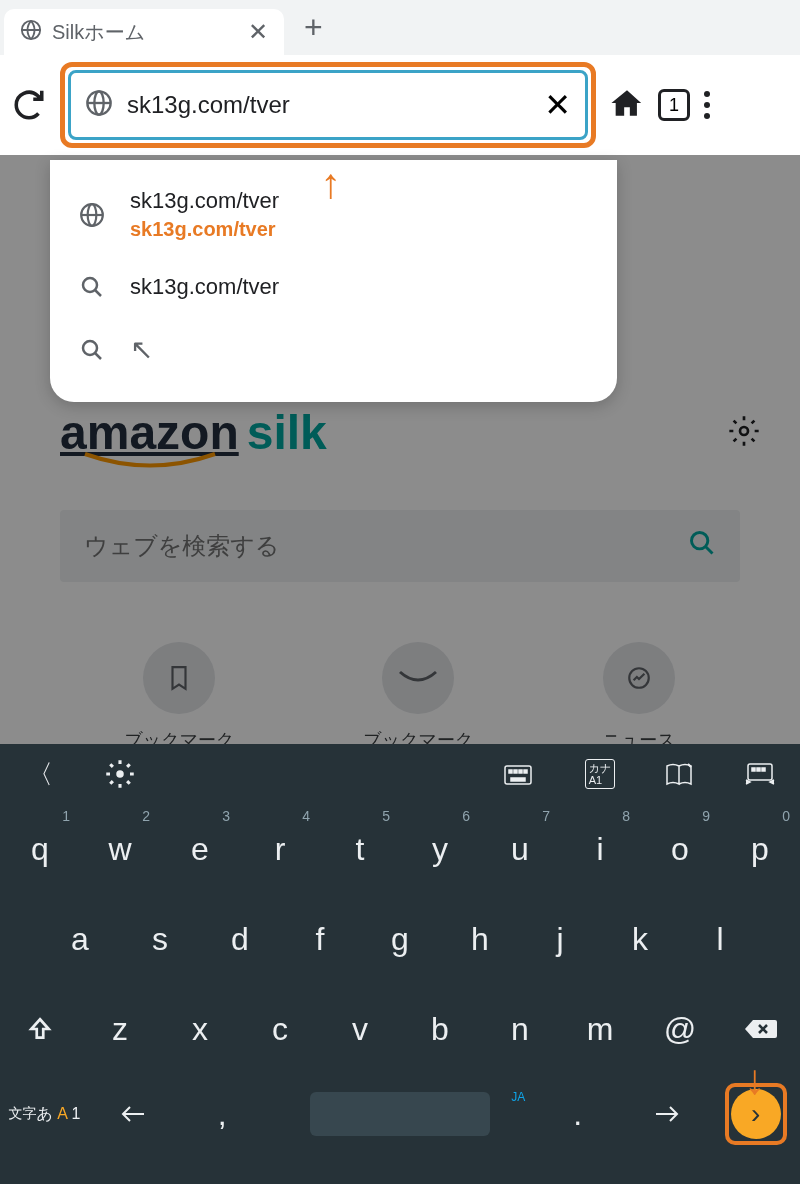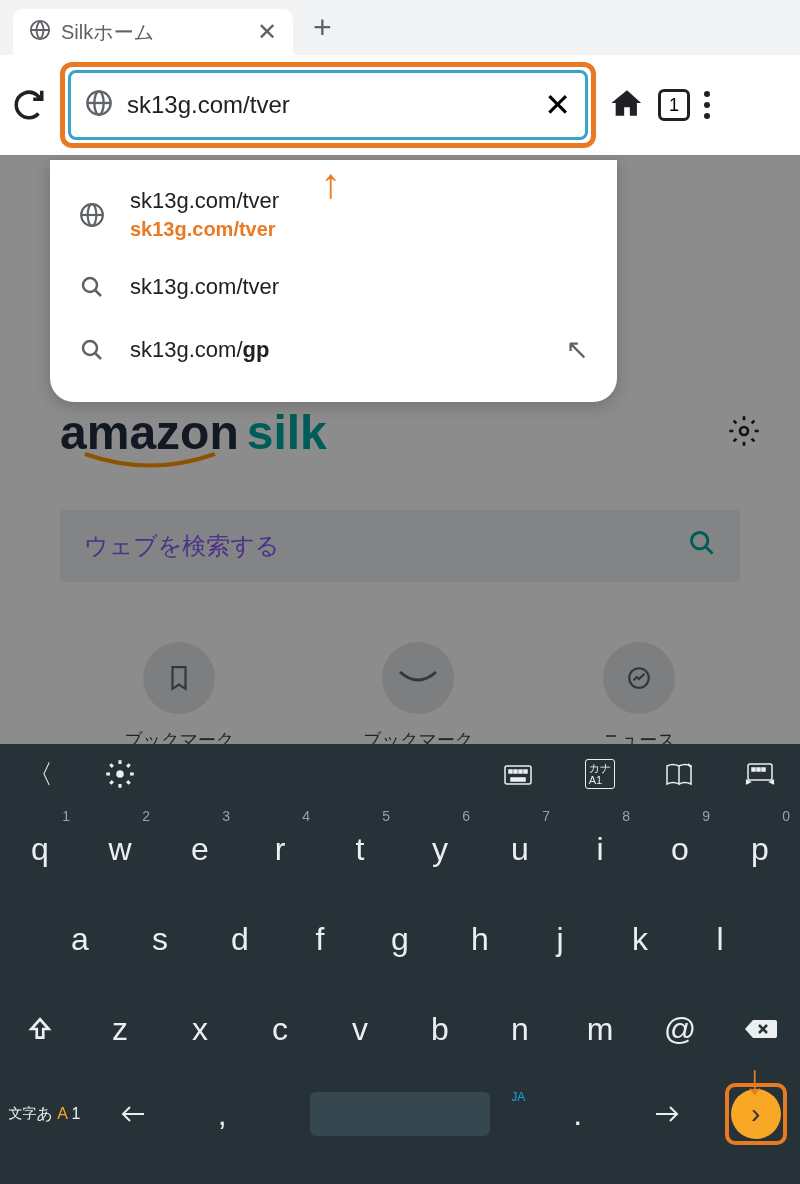--- a/index.html
+++ b/index.html
@@ -1,18 +1,18 @@
 <!DOCTYPE html>
 <html><head>
 <meta charset="utf-8">
 <style>
   * { box-sizing: border-box; margin: 0; padding: 0; }
   body { width: 800px; height: 1184px; font-family: -apple-system, sans-serif; background: #fff; overflow: hidden; position: relative; }
   
-  .tab-bar { height: 55px; background: #f1f3f4; display: flex; align-items: center; padding: 0 13px; gap: 8px; }
+  .tab-bar { height: 55px; background: #f1f3f4; display: flex; align-items: center; padding: 0 4px; gap: 8px; }
   .tab { background: #fff; border-radius: 10px 10px 0 0; padding: 10px 16px; display: flex; align-items: center; gap: 10px; min-width: 280px; height: 46px; margin-top: 9px; }
   .tab-title { font-size: 20px; color: #5f6368; flex: 1; }
   .close-x { font-size: 24px; color: #5f6368; cursor: pointer; }
   .new-tab { font-size: 32px; color: #5f6368; margin-left: 12px; cursor: pointer; }
   
   .toolbar { height: 100px; background: #fff; display: flex; align-items: center; padding: 0 12px; gap: 14px; }
   .reload-icon { width: 34px; height: 34px; cursor: pointer; }
   .url-highlight { border: 5px solid #e87a24; border-radius: 12px; padding: 3px; }
   .url-bar { border: 3px solid #3ba3c7; border-radius: 8px; height: 70px; width: 520px; display: flex; align-items: center; padding: 0 14px; gap: 14px; }
   .url-bar input { flex: 1; border: none; outline: none; font-size: 24px; color: #202124; }
@@ -30,26 +30,26 @@
   .suggestions { position: absolute; top: 5px; left: 50px; width: 567px; background: #fff; border-radius: 0 0 24px 24px; z-index: 15; box-shadow: 0 4px 16px rgba(0,0,0,0.2); padding: 12px 0 20px; }
   .suggestion { display: flex; align-items: center; padding: 16px 28px; gap: 24px; cursor: pointer; }
   .suggestion-icon { width: 28px; height: 28px; display: flex; align-items: center; justify-content: center; }
   .suggestion-text { flex: 1; }
   .suggestion-text .line1 { font-size: 22px; color: #202124; }
   .suggestion-text .line2 { font-size: 20px; color: #e87a24; font-weight: 600; margin-top: 4px; }
   .go-arrow { font-size: 28px; color: #5f6368; }
   
   .bg-content { position: absolute; inset: 0; padding: 90px 60px 0 60px; }
   .logo { display: flex; align-items: baseline; gap: 8px; margin-top: 160px; margin-bottom: 50px; position: relative; }
-  .logo-amazon { font-size: 48px; font-weight: 700; color: #232f3e; }
+  .logo-amazon { font-size: 48px; font-weight: 700; color: #232f3e; text-decoration: underline; }
   .logo-silk { font-size: 48px; font-weight: 700; color: #00a8a0; }
   .smile { position: absolute; bottom: -12px; left: 20px; width: 140px; height: 20px; }
   .settings-gear { position: absolute; right: -20px; top: 10px; }
   .search-box { background: #eef1f3; border-radius: 4px; height: 72px; display: flex; align-items: center; padding: 0 24px; }
-  .search-box .placeholder { flex: 1; color: #8b5cf6; font-size: 24px; }
+  .search-box .placeholder { flex: 1; color: #737373; font-size: 24px; }
   .search-ico { color: #00a8a0; font-size: 28px; }
   .shortcuts { display: flex; justify-content: space-around; margin-top: 60px; text-align: right; }
   .shortcut { display: flex; flex-direction: column; align-items: center; gap: 14px; }
   .shortcut-icon { width: 72px; height: 72px; border-radius: 50%; background: #e3e5e8; display: flex; align-items: center; justify-content: center; font-size: 30px; color: #5f6368; }
   .shortcut-label { font-size: 18px; color: #3c4043; }
   
   .keyboard { position: absolute; bottom: 0; left: 0; right: 0; height: 440px; background: #263238; z-index: 30; }
   .kb-toolbar { height: 60px; display: flex; align-items: center; padding: 0 0px; }
   .kb-tool { width: 80px; display: flex; justify-content: center; color: #eceff1; font-size: 26px; cursor: pointer; }
   .kb-spacer { flex: 1; }
@@ -210,23 +210,20 @@
         <div class="line1">sk13g.com/tver</div>
       </div>
     </div>
     <div class="suggestion">
       <span class="suggestion-icon">
         <svg width="24" height="24" viewBox="0 0 24 24" fill="none" stroke="#5f6368" stroke-width="2.5">
             <circle cx="10" cy="10" r="7"></circle>
             <path d="M21 21l-6-6"></path>
           </svg>
       </span>
-      <div class="suggestion-text">
-        <div class="line1"><span>sk13g.com/</span><span class="bold">gp</span></div>
-      </div>
       <span class="go-arrow">↖</span>
     </div>
   </div>
 </div>
 
 <div class="keyboard">
   <div class="kb-toolbar">
     <span class="kb-tool">〈</span>
     <span class="kb-tool">
       <svg width="30" height="30" viewBox="0 0 24 24" fill="#eceff1">

